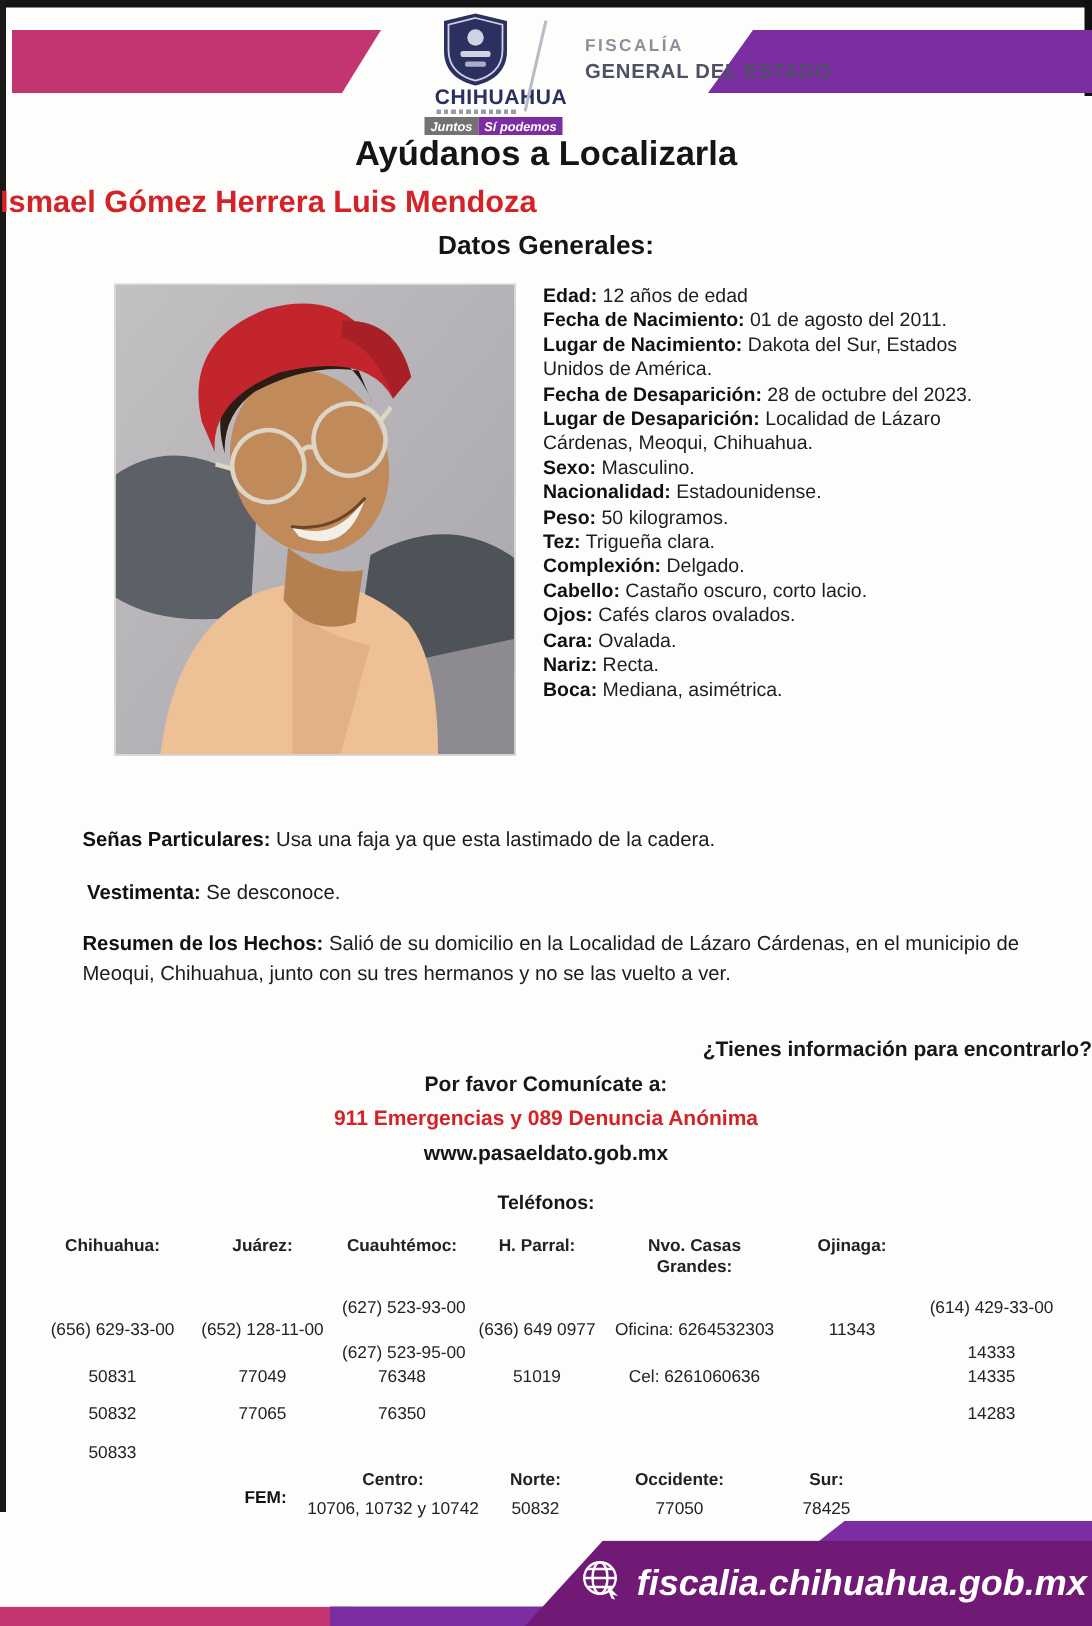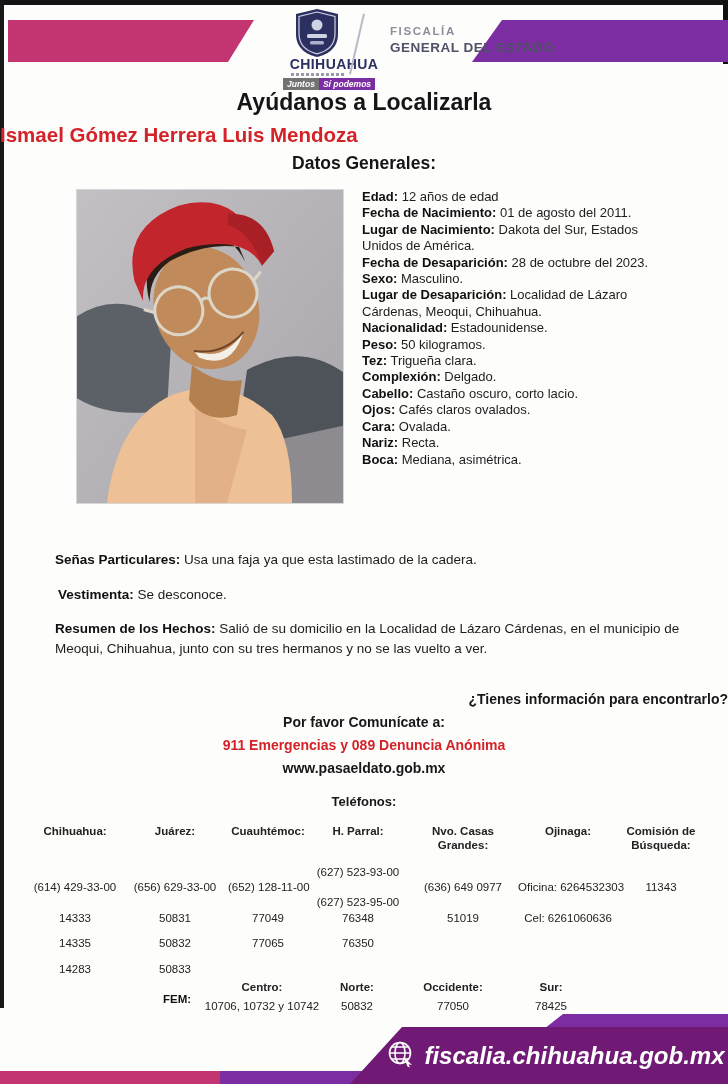--- a/index.html
+++ b/index.html
@@ -189,22 +189,22 @@
         <path d="M105 155 Q132 168 158 152" fill="none" stroke="#6e4326" stroke-width="2"></path>
       </g>
     </svg>
   </div>
 
   <div class="datos-list">
       <div class="datos-item"><b>Edad:</b> 12 años de edad</div>
       <div class="datos-item"><b>Fecha de Nacimiento:</b> 01 de agosto del 2011.</div>
       <div class="datos-item"><b>Lugar de Nacimiento:</b> Dakota del Sur, Estados Unidos de América.</div>
       <div class="datos-item"><b>Fecha de Desaparición:</b> 28 de octubre del 2023.</div>
+      <div class="datos-item"><b>Lugar de Desaparición:</b> Localidad de Lázaro Cárdenas, Meoqui, Chihuahua.</div>
       <div class="datos-item"><b>Sexo:</b> Masculino.</div>
-      <div class="datos-item"><b>Lugar de Desaparición:</b> Localidad de Lázaro Cárdenas, Meoqui, Chihuahua.</div>
       <div class="datos-item"><b>Nacionalidad:</b> Estadounidense.</div>
       <div class="datos-item"><b>Peso:</b> 50 kilogramos.</div>
       <div class="datos-item"><b>Tez:</b> Trigueña clara.</div>
       <div class="datos-item"><b>Complexión:</b> Delgado.</div>
       <div class="datos-item"><b>Cabello:</b> Castaño oscuro, corto lacio.</div>
       <div class="datos-item"><b>Ojos:</b> Cafés claros ovalados.</div>
       <div class="datos-item"><b>Cara:</b> Ovalada.</div>
       <div class="datos-item"><b>Nariz:</b> Recta.</div>
       <div class="datos-item"><b>Boca:</b> Mediana, asimétrica.</div>
     </div>
@@ -219,21 +219,20 @@
   <div class="c-line c-site">www.pasaeldato.gob.mx</div>
   <div class="c-line c-tel">Teléfonos:</div>
 
   <div class="phone-table">
       <div class="hcell">Chihuahua:</div>
       <div class="hcell">Juárez:</div>
       <div class="hcell">Cuauhtémoc:</div>
       <div class="hcell">H. Parral:</div>
       <div class="hcell">Nvo. Casas Grandes:</div>
       <div class="hcell">Ojinaga:</div>
-      <div class="hcell">Comisión de Búsqueda:</div>
       <div class="cell"></div>
       <div class="cell"></div>
       <div class="cell"></div>
       <div class="cell">(627) 523-93-00</div>
       <div class="cell"></div>
       <div class="cell"></div>
       <div class="cell"></div>
       <div class="cell">(614) 429-33-00</div>
       <div class="cell">(656) 629-33-00</div>
       <div class="cell">(652) 128-11-00</div>

